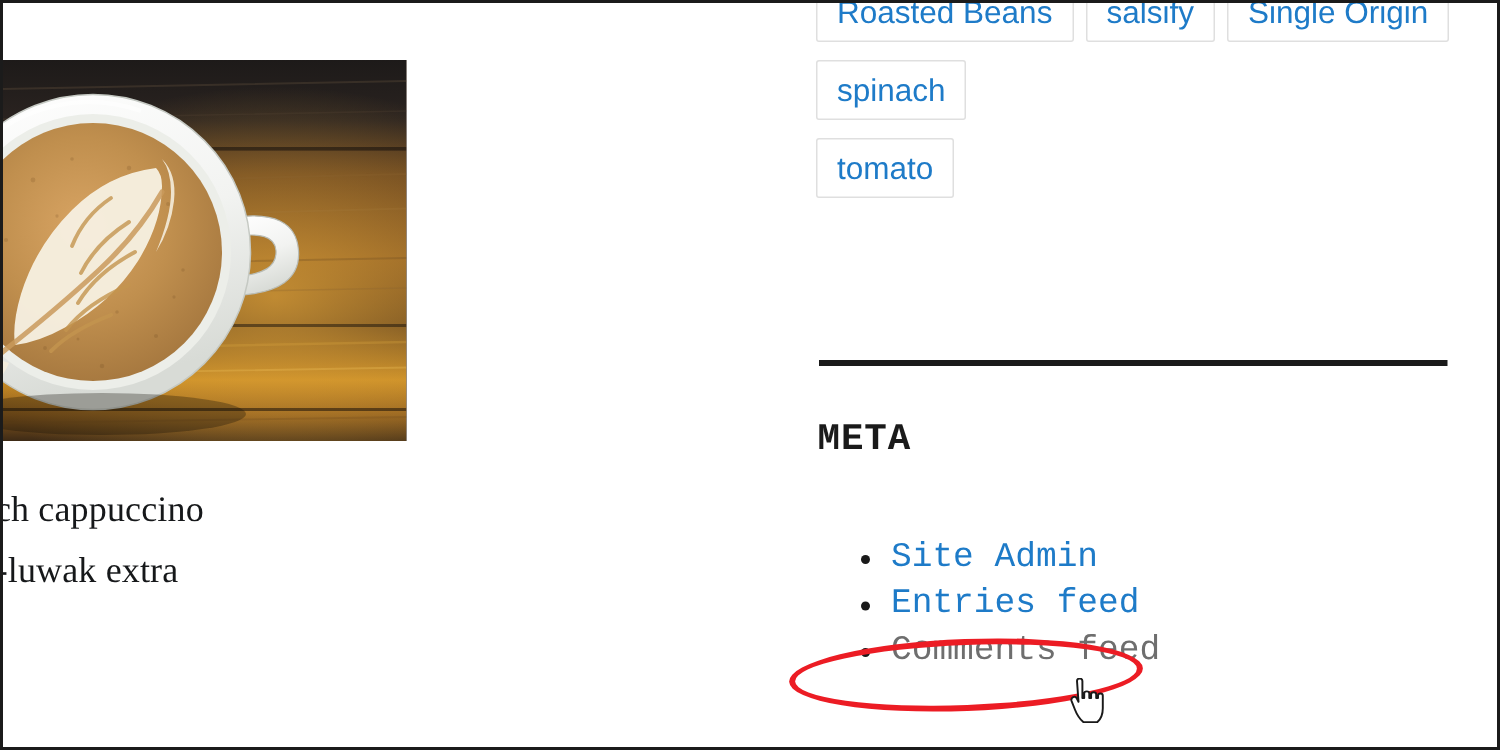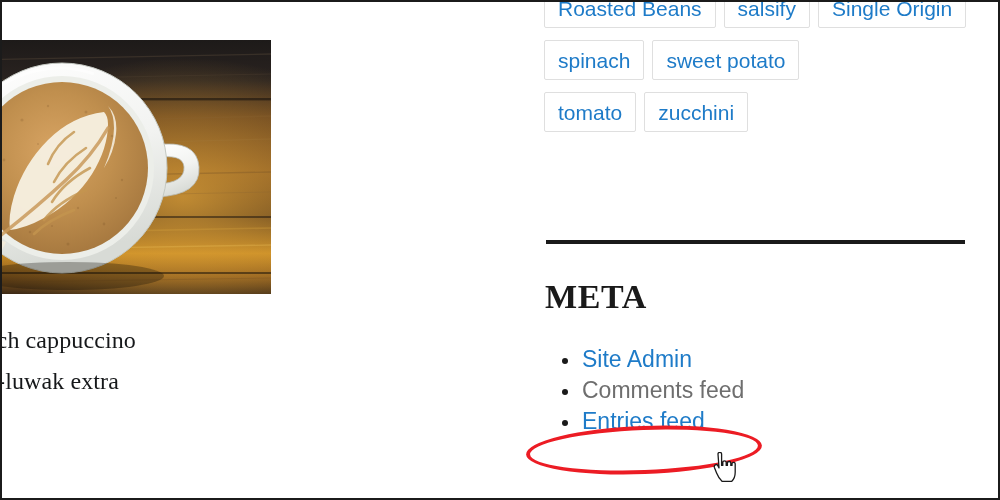--- a/index.html
+++ b/index.html
@@ -113,37 +113,37 @@
     top: 238px;
     width: 419px;
     height: 4px;
     background: #1a1a1a;
   }
 
   .meta-title {
     position: absolute;
     left: 1px;
     top: 276px;
-    font-family: Liberation Serif, serif;
-    font-size: 34px;
+    font-family: Liberation Mono, monospace;
+    font-size: 25px;
     font-weight: 700;
     letter-spacing: 0.6px;
     color: #1a1a1a;
   }
 
   
   .meta-list {
     position: absolute;
     left: 6px;
     top: 338px;
     width: 400px;
-    margin: 4px;
+    margin: 16px;
     padding: 0;
     list-style: none;
-    font-family: Liberation Sans, sans-serif;
+    font-family: Liberation Mono, monospace;
   }
   .meta-item {
     position: relative;
     height: 31px;
     padding-left: 28px;
     font-size: 23px;
     line-height: 31px;
   }
   .meta-item::before {
     content: "";
@@ -318,42 +318,40 @@
       <div class="tagcloud">
 
         <div class="tag-row">
           <span class="tag">Roasted Beans</span>
           <span class="tag">salsify</span>
           <span class="tag">Single Origin</span>
         </div>
 
         <div class="tag-row">
           <span class="tag">spinach</span>
-          <span class="tag">sweet potato</span>
         </div>
 
         <div class="tag-row">
           <span class="tag">tomato</span>
-          <span class="tag">zucchini</span>
         </div>
       </div>
 
       <div class="meta-rule"></div>
 
       <div class="meta-title">META</div>
 
       <ul class="meta-list">
         <li class="meta-item">
           <a class="meta-link">Site Admin</a>
         </li>
         <li class="meta-item">
-          <a class="meta-link hovered">Comments feed</a>
+          <a class="meta-link">Entries feed</a>
         </li>
         <li class="meta-item">
-          <a class="meta-link">Entries feed</a>
+          <a class="meta-link hovered">Comments feed</a>
         </li>
       </ul>
     </div>
 
     <div class="annot-ellipse"></div>
 
     <svg class="cursor" viewBox="0 0 26 32">
       <path d="M7 2 q0 -1.6 1.8 -1.6 q1.8 0 1.8 1.6 l0 11.4
                l1.2 0 l0 -3 q0 -1.5 1.7 -1.5 q1.7 0 1.7 1.5 l0 3
                l1.2 0 l0 -2.4 q0 -1.5 1.7 -1.5 q1.7 0 1.7 1.5 l0 2.4

